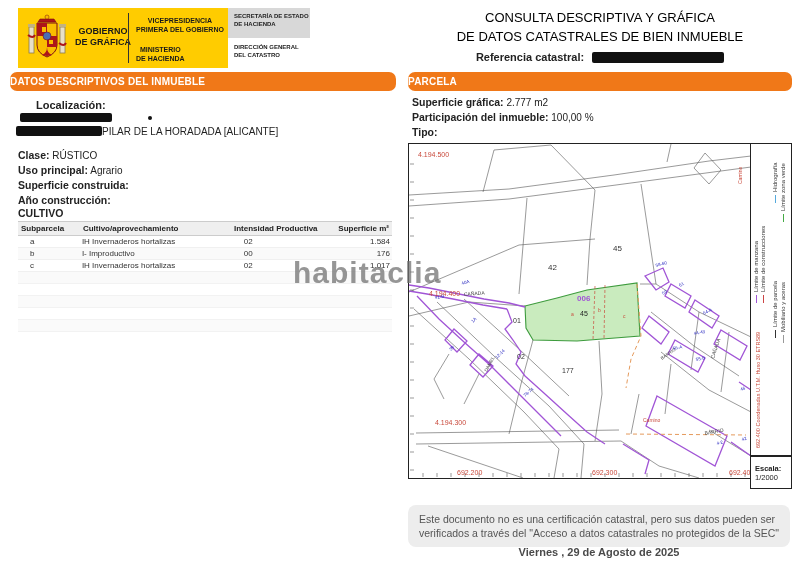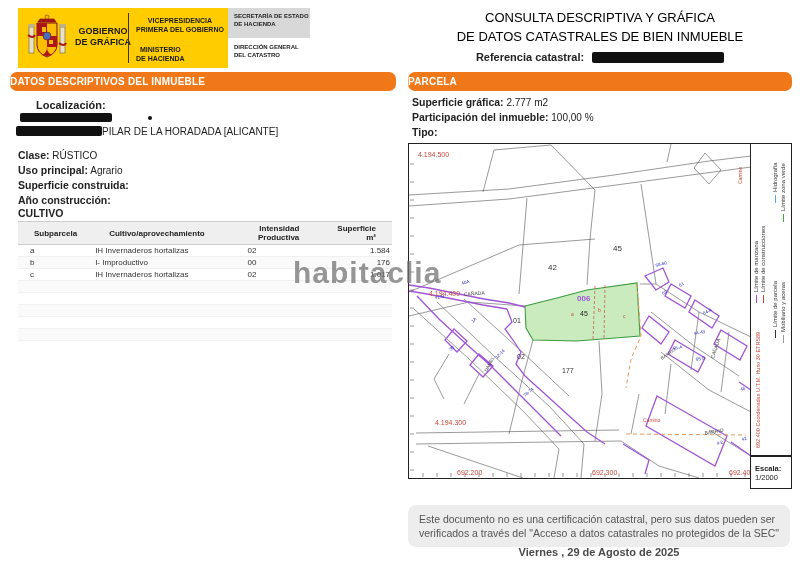--- a/index.html
+++ b/index.html
@@ -32,21 +32,21 @@
   .redact-dot{position:absolute;left:148px;top:116px;width:4px;height:4px;background:#111;border-radius:2px;}
   .loc-line2{position:absolute;left:16px;top:126px;display:flex;align-items:flex-start;}
   .redact2{width:86px;height:10px;}
   .municipio{font-size:10px;color:#222;}
   .fields{position:absolute;left:18px;top:148px;width:370px;}
   .field-row{font-size:10px;line-height:14px;}
   .field-label{font-weight:bold;font-size:10.5px;}
   .cultivo-title{position:absolute;left:18px;top:207px;font-size:10.5px;font-weight:bold;}
   .cultivo-table{position:absolute;left:18px;top:221px;width:374px;border-collapse:collapse;font-size:8px;}
   .cultivo-table th{font-weight:bold;text-align:left;background:#efefef;border-top:1px solid #ccc;
-        border-bottom:1px solid #ccc;padding:2px 16px;}
+        border-bottom:1px solid #ccc;padding:2px 3px;}
   .cultivo-table th.c2{text-align:right;} .cultivo-table th.c3{text-align:right;}
   .cultivo-table td{padding:1px 2px;border-bottom:1px solid #f0f0f0;color:#333;}
   .cultivo-table td.c0{padding-left:12px;}
   .cultivo-table td.c2{text-align:center;padding-right:34px;}
   .cultivo-table td.c3{text-align:right;margin-top:8px;}
   .cultivo-table tr.empty td{border-bottom:1px solid #f2f2f2;}
   .cultivo-table tbody tr:nth-child(even){background:#fafafa;}
   
   .parcela-fields{position:absolute;left:412px;top:95px;}
   .parcela-row{font-size:10px;line-height:15px;}

